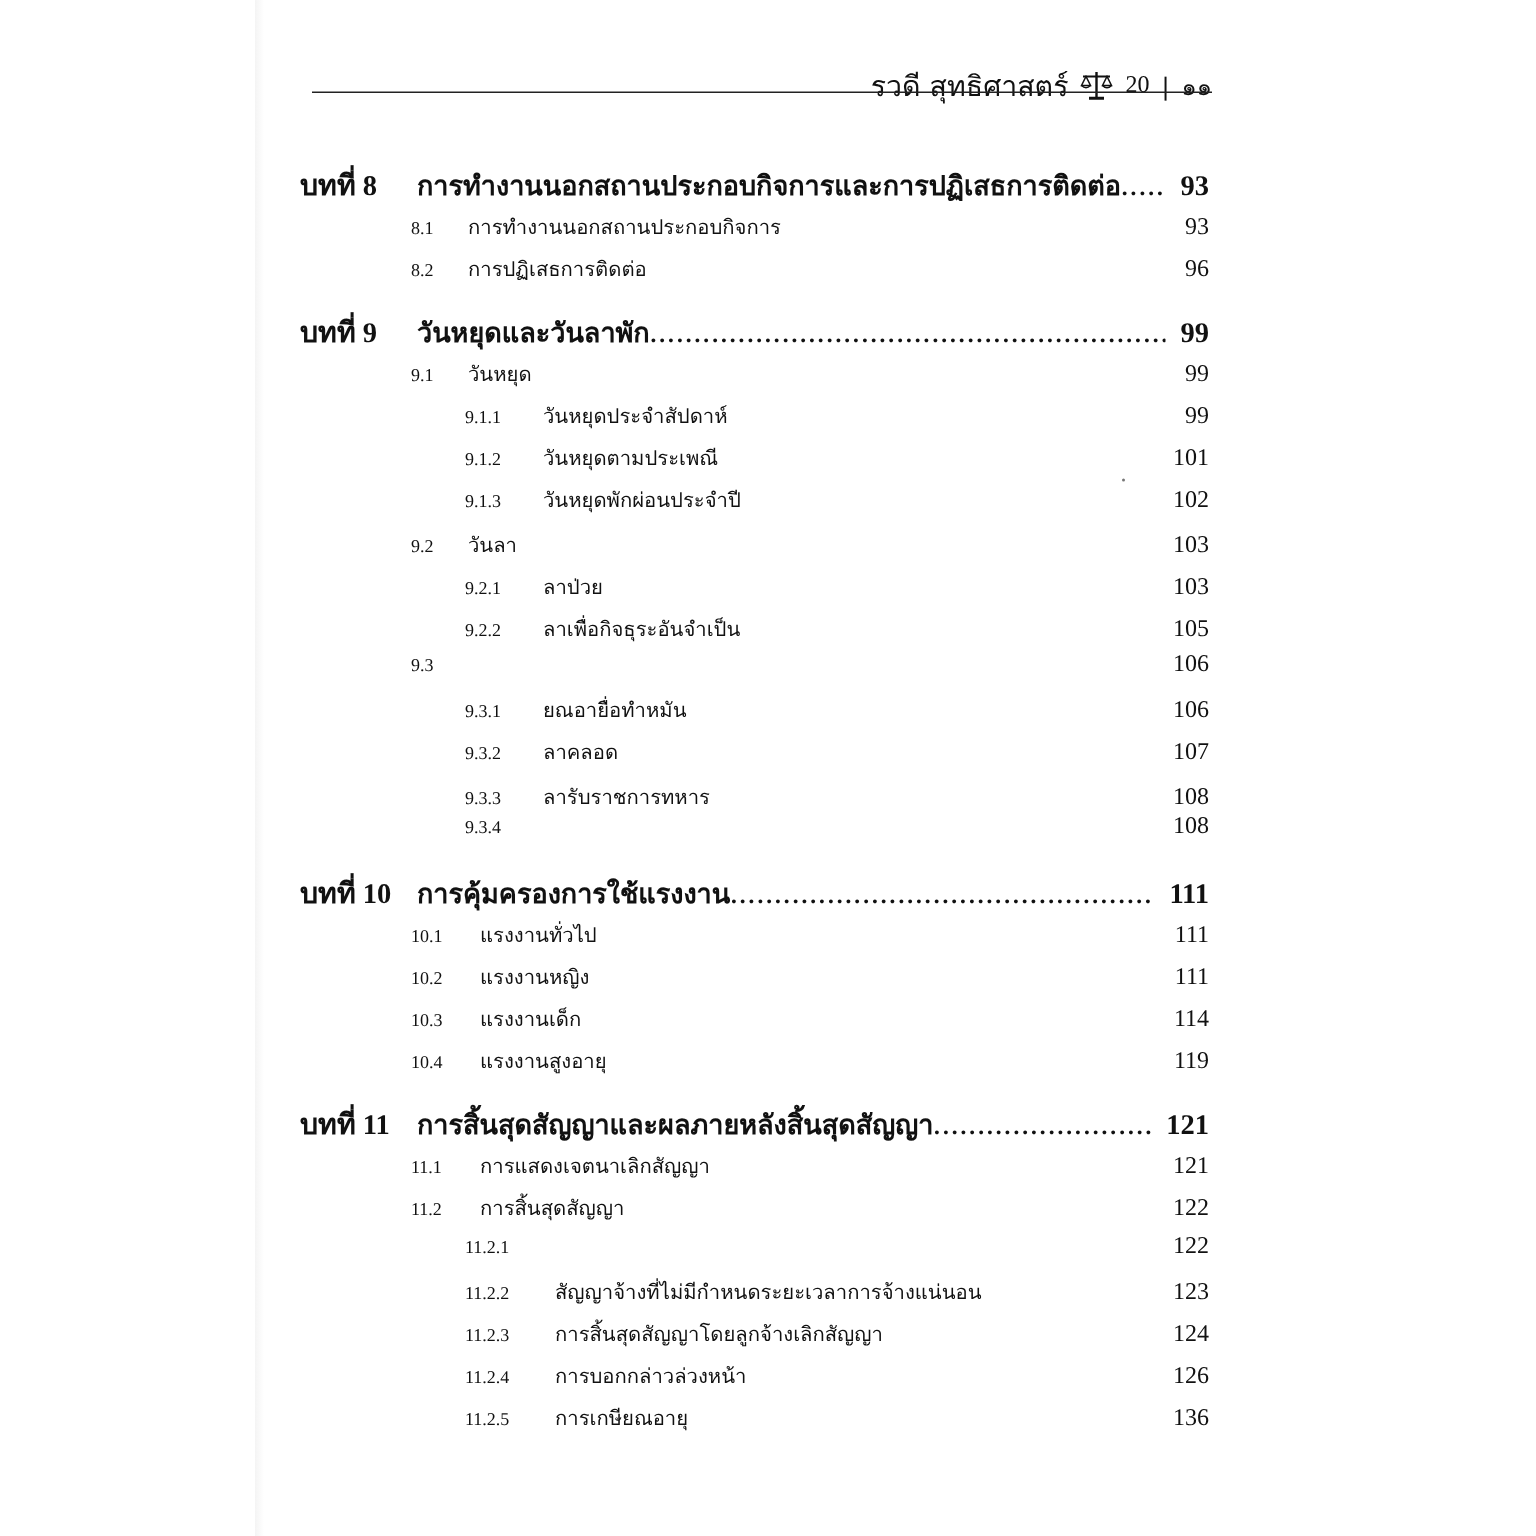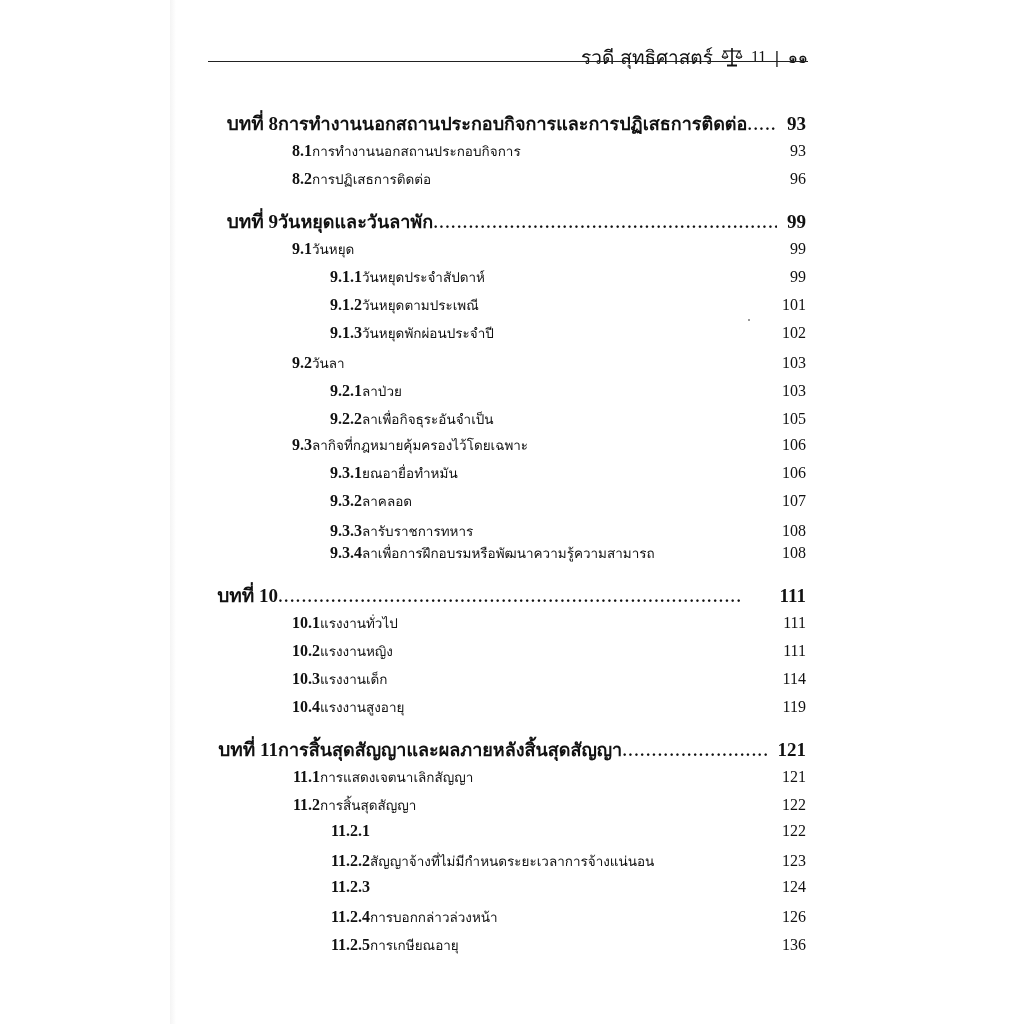--- a/index.html
+++ b/index.html
@@ -13,33 +13,33 @@
   .header-line { position:absolute; left:208px; top:61px; width:600px; height:1px; background:#222; }
   .header-right { position:absolute; right:0; top:0; display:flex; align-items:center; gap:8px;
     font-size:15px; font-family:"DejaVu Sans","Liberation Sans",sans-serif; }
   .header-author { font-size:19px; }
   .scale-icon { width:22px; height:20px; display:inline-block; }
   .page-num { font-family:"Liberation Serif","DejaVu Serif",serif; font-size:16px; }
   .sep { font-size:16px; }
 
   .toc { position:absolute; left:200px; top:108px; width:606px; }
   .row { position:absolute; left:0; width:606px; display:flex; align-items:baseline; white-space:nowrap; }
-  .row .num { font-family:"Liberation Serif","DejaVu Serif",serif;text-align:right; }
+  .row .num { font-family:"Liberation Serif","DejaVu Serif",serif; }
   .row .title { font-family:"DejaVu Sans","Liberation Sans",sans-serif;text-align:right; }
   .row .dots { flex:1; overflow:hidden; letter-spacing:1px; color:#111; }
   .row .page { font-family:"Liberation Serif","DejaVu Serif",serif; margin-left:auto; text-align:right; }
 
   .chapter { font-weight:bold; font-size:19px; }
   .chapter .num { font-weight:bold; font-size:19px; width:78px; display:inline-block; }
   .chapter .title { font-weight:bold; font-size:18px; }
   .chapter .page { font-size:19px; font-weight:bold; padding-left:10px; }
   .chapter .dots { font-size:14px; }
 
   .sub { font-size:15px; }
-  .sub .num { font-size:16px; display:inline-block; width:38px;font-weight:bold; }
+  .sub .num { font-size:12px; display:inline-block; width:38px; }
   .sub .title { font-size:13.5px; }
   .sub .page { font-size:16px; }
   .l1 { padding-left:74px; box-sizing:border-box; }
   .l2 { padding-left:110px; box-sizing:border-box; }
   .l2 .num { width:52px; }
   .l1w .num { width:46px; }
   .l2w .num { width:60px; }
   .stray-dot { position:absolute; width:2px; height:2px; background:#777; border-radius:1px; }
 </style>
 </head>
@@ -54,21 +54,21 @@
       <svg width="22" height="20" viewBox="0 0 22 20">
         <line x1="11" y1="1" x2="11" y2="18" stroke="#111" stroke-width="1.6"></line>
         <line x1="2" y1="4" x2="20" y2="4" stroke="#111" stroke-width="1.2"></line>
         <path d="M1 10 L4 4 L7 10 Z" fill="none" stroke="#111" stroke-width="1"></path>
         <path d="M1 10 Q4 13 7 10" fill="none" stroke="#111" stroke-width="1"></path>
         <path d="M15 10 L18 4 L21 10 Z" fill="none" stroke="#111" stroke-width="1"></path>
         <path d="M15 10 Q18 13 21 10" fill="none" stroke="#111" stroke-width="1"></path>
         <line x1="6" y1="18.5" x2="16" y2="18.5" stroke="#111" stroke-width="2"></line>
       </svg>
     </span>
-    <span class="page-num">11</span>
+    <span class="page-num">20</span>
     <span class="sep">|</span>
     <span class="page-num">๑๑</span>
   </div>
 </div>
 <div class="header-line"></div>
 
 <div class="toc">
 
   <div class="row chapter" style="top:0px">
     <span class="num">บทที่ 8</span>
@@ -123,46 +123,45 @@
     <span class="title">ลาป่วย</span>
     <span class="page">103</span>
   </div>
   <div class="row sub l2" style="top:300px">
     <span class="num">9.2.2</span>
     <span class="title">ลาเพื่อกิจธุระอันจำเป็น</span>
     <span class="page">105</span>
   </div>
   <div class="row sub l1" style="top:326px">
     <span class="num">9.3</span>
-    <span class="title">ลากิจที่กฎหมายคุ้มครองไว้โดยเฉพาะ</span>
     <span class="page">106</span>
   </div>
   <div class="row sub l2" style="top:354px">
     <span class="num">9.3.1</span>
     <span class="title">ยณอายื่อทำหมัน</span>
     <span class="page">106</span>
   </div>
   <div class="row sub l2" style="top:382px">
     <span class="num">9.3.2</span>
     <span class="title">ลาคลอด</span>
     <span class="page">107</span>
   </div>
   <div class="row sub l2" style="top:412px">
     <span class="num">9.3.3</span>
     <span class="title">ลารับราชการทหาร</span>
     <span class="page">108</span>
   </div>
   <div class="row sub l2" style="top:434px">
     <span class="num">9.3.4</span>
-    <span class="title">ลาเพื่อการฝึกอบรมหรือพัฒนาความรู้ความสามารถ</span>
     <span class="page">108</span>
   </div>
 
   <div class="row chapter" style="top:472px">
     <span class="num">บทที่ 10</span>
+    <span class="title">การคุ้มครองการใช้แรงงาน</span>
     <span class="dots">...............................................................................</span>
     <span class="page">111</span>
   </div>
   <div class="row sub l1 l1w" style="top:504px">
     <span class="num">10.1</span>
     <span class="title">แรงงานทั่วไป</span>
     <span class="page">111</span>
   </div>
   <div class="row sub l1 l1w" style="top:532px">
     <span class="num">10.2</span>
@@ -200,20 +199,21 @@
     <span class="num">11.2.1</span>
     <span class="page">122</span>
   </div>
   <div class="row sub l2 l2w" style="top:742px">
     <span class="num">11.2.2</span>
     <span class="title">สัญญาจ้างที่ไม่มีกำหนดระยะเวลาการจ้างแน่นอน</span>
     <span class="page">123</span>
   </div>
   <div class="row sub l2 l2w" style="top:770px">
     <span class="num">11.2.3</span>
+    <span class="title">การสิ้นสุดสัญญาโดยลูกจ้างเลิกสัญญา</span>
     <span class="page">124</span>
   </div>
   <div class="row sub l2 l2w" style="top:798px">
     <span class="num">11.2.4</span>
     <span class="title">การบอกกล่าวล่วงหน้า</span>
     <span class="page">126</span>
   </div>
   <div class="row sub l2 l2w" style="top:826px">
     <span class="num">11.2.5</span>
     <span class="title">การเกษียณอายุ</span>

